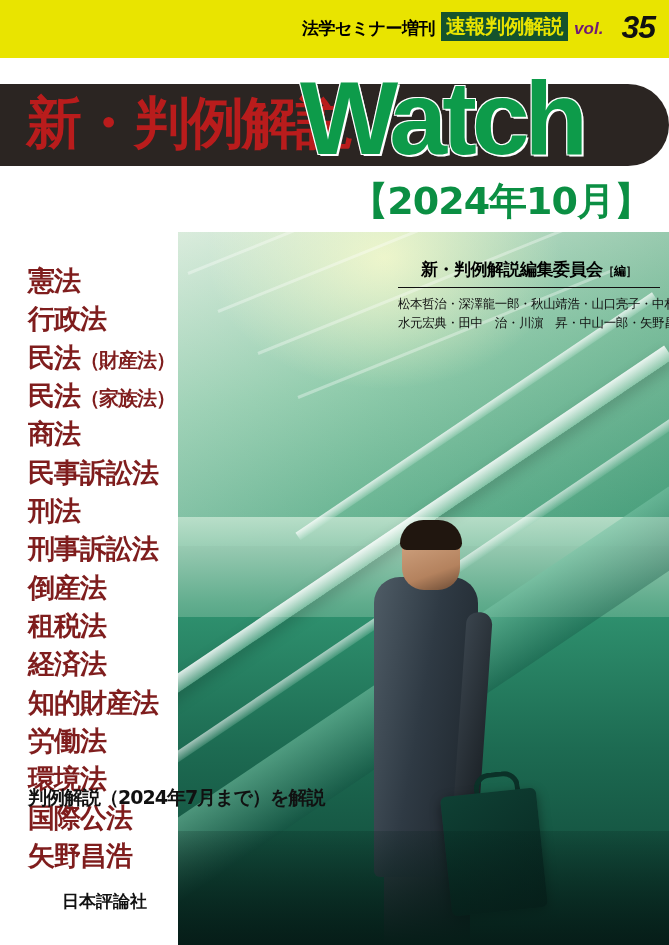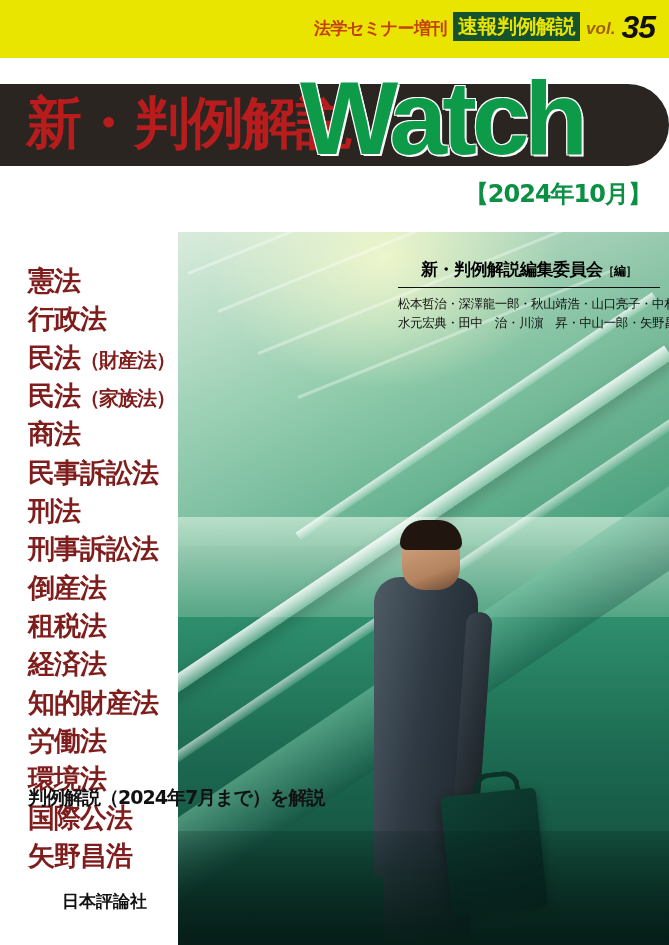--- a/index.html
+++ b/index.html
@@ -30,49 +30,50 @@
     position: absolute;
     right: 14px;
     top: 12px;
     display: flex;
     align-items: flex-end;
     gap: 6px;
   }
   .top-sub {
     font-size: 17px;
     font-weight: bold;
-    color: #c2410c;
+    color: #000000;
     letter-spacing: -0.5px;
     line-height: 1;
     padding-bottom: 4px;
   }
   .top-hl {
     background: #14532d;
     color: #e9e400;
     font-size: 20px;
     font-weight: bold;
     line-height: 1;
     padding: 4px 5px 5px 5px;
     letter-spacing: -0.5px;
   }
   .top-vol {
     font-size: 17px;
     font-weight: bold;
     font-style: italic;
-    color: #a16207;
+    color: #701a75;
     line-height: 1;
     padding-bottom: 4px;
   }
   .top-volnum {
     font-size: 32px;
     font-weight: bold;
     font-style: italic;
     color: #111;
     line-height: 0.85;
     letter-spacing: -1px;
+    margin-left: 12px;
   }
 
   
   .title-bar {
     position: absolute;
     left: 0; top: 84px;
     width: 669px;
     height: 82px;
     background: #2b2522;
     border-radius: 0 42px 42px 0;
@@ -102,21 +103,21 @@
     z-index: 5;
     text-shadow: 2px 2px 0 #ffffff, -1px -1px 0 #ffffff, 1px -1px 0 #ffffff, -1px 1px 0 #ffffff;
     text-align: center;
   }
 
   
   .date-line {
     position: absolute;
     right: 18px;
     top: 182px;
-    font-size: 24px;
+    font-size: 38px;
     font-weight: bold;
     color: #0b8f43;
     letter-spacing: -1px;
     line-height: 1;
     font-family: "DejaVu Sans", sans-serif;
     text-shadow: 1px 1px 0 #ffffff;
     z-index: 6;
   }
 
   

